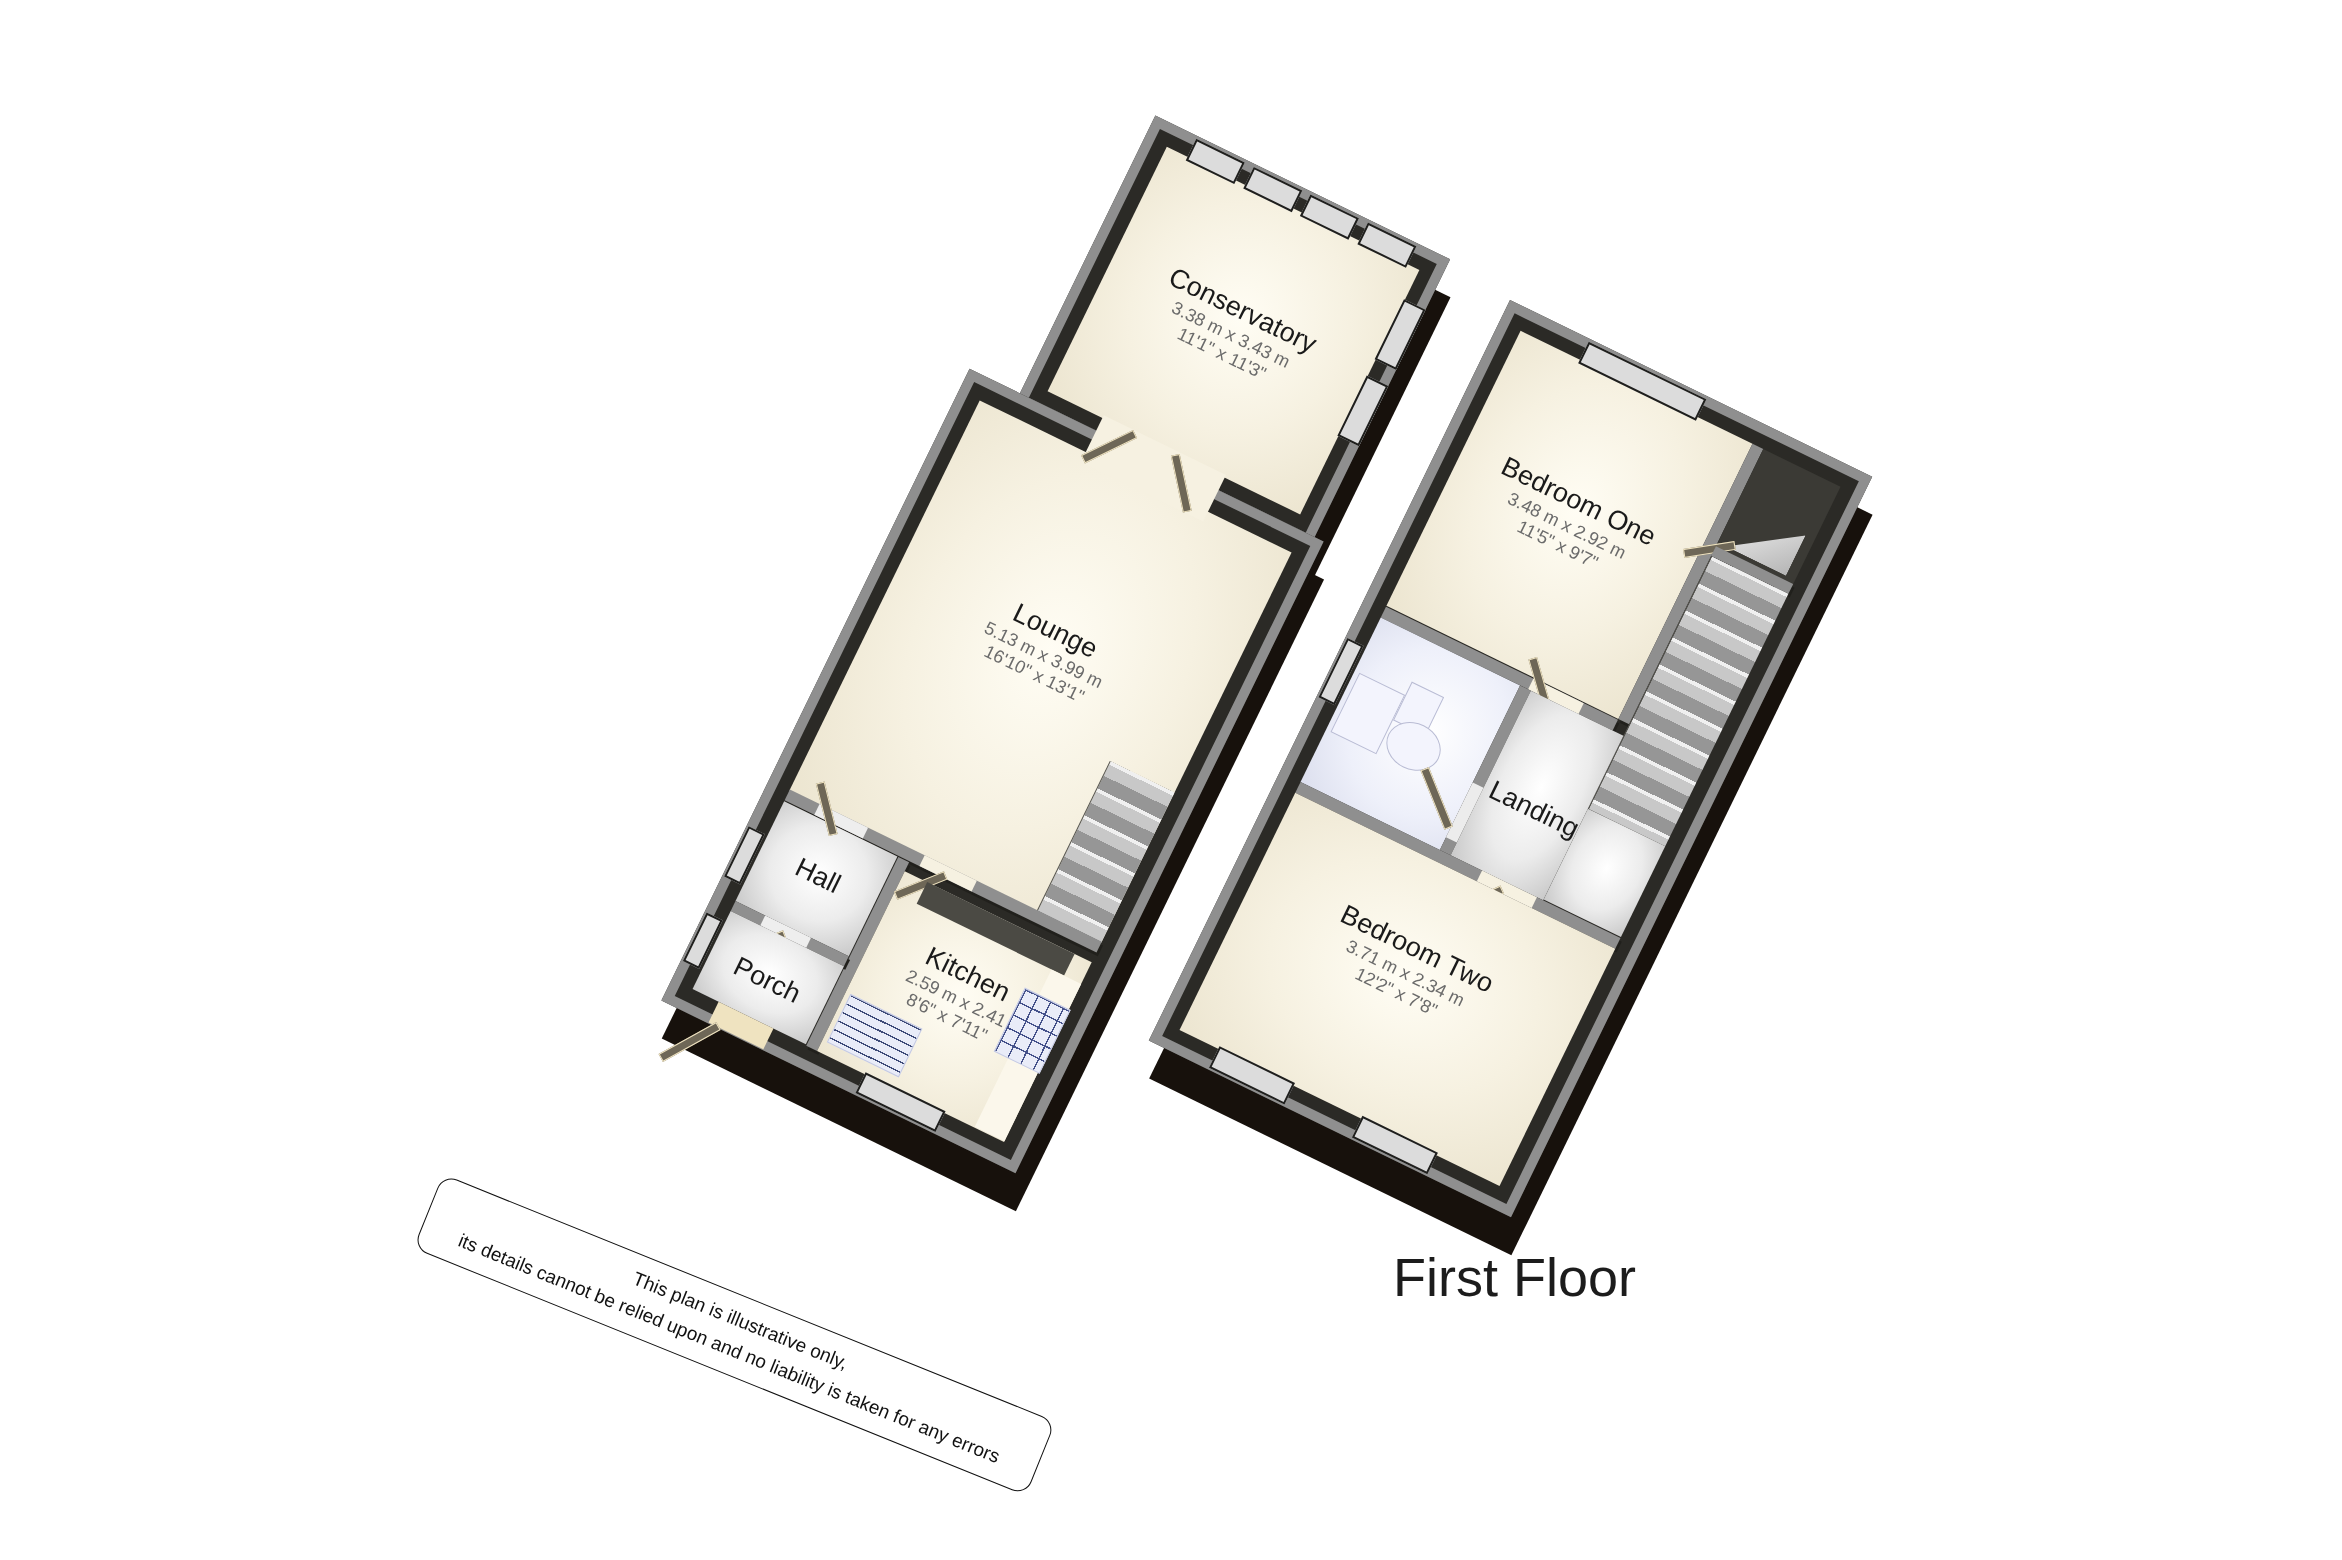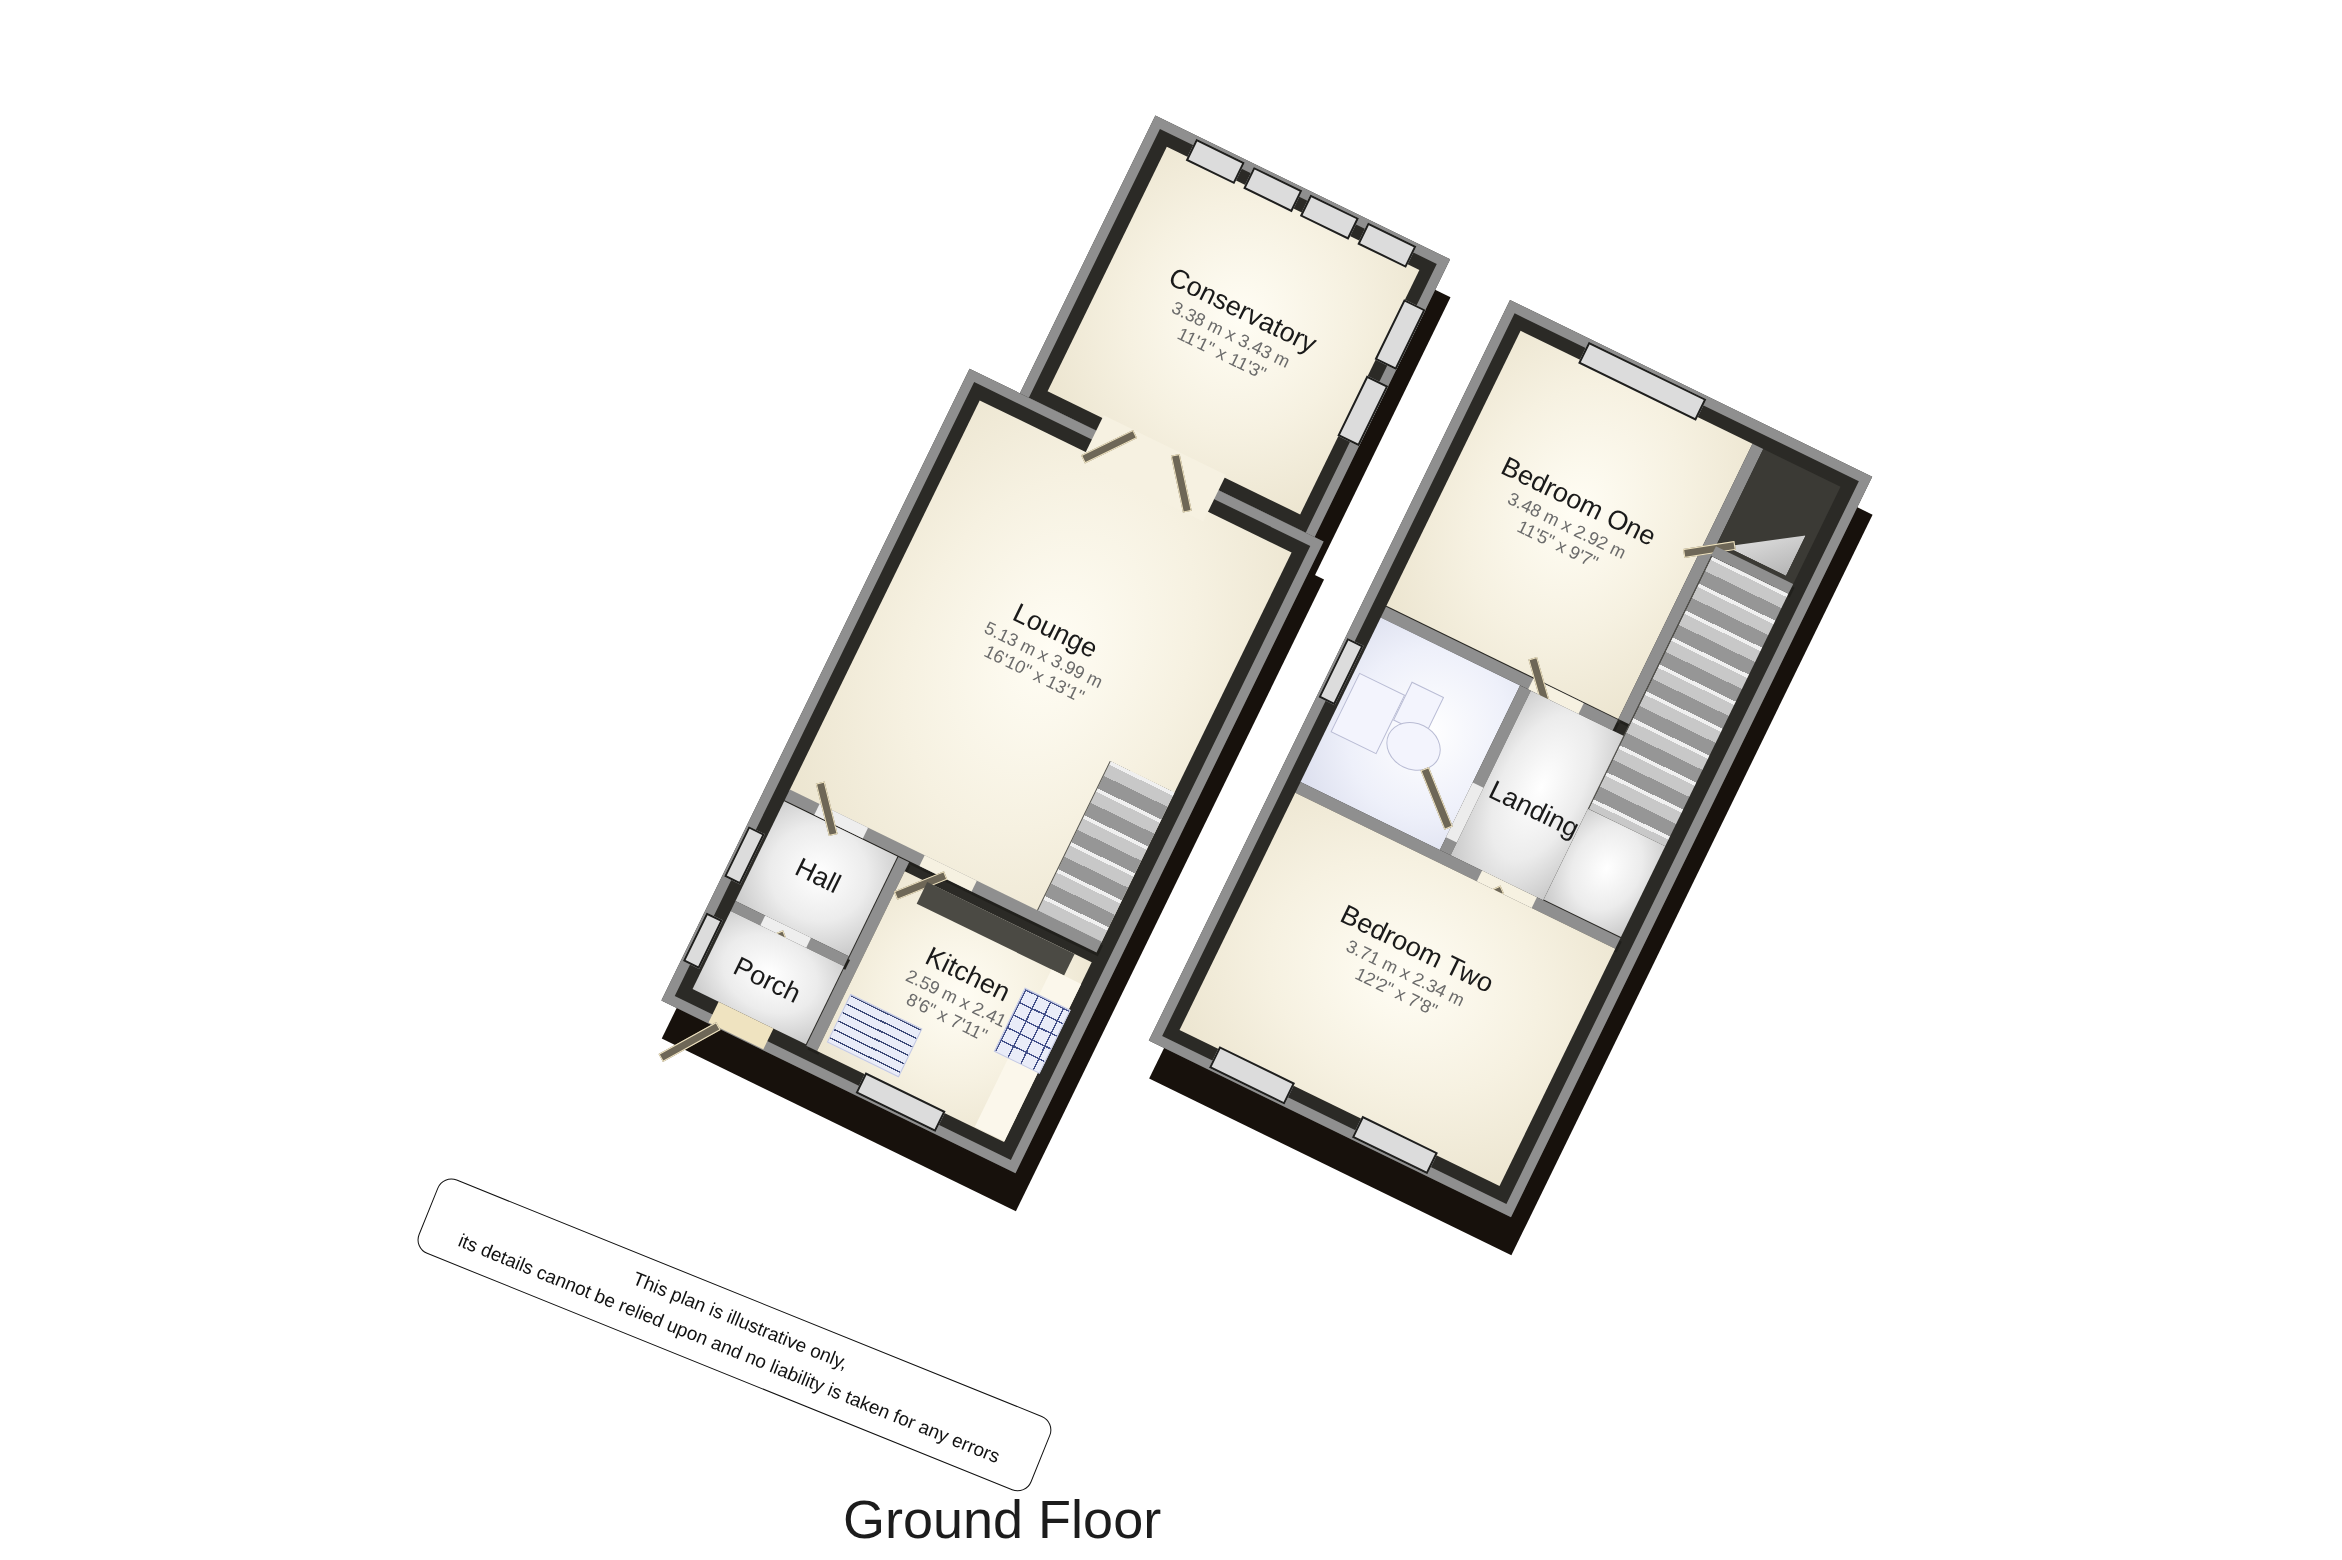--- a/index.html
+++ b/index.html
@@ -174,16 +174,16 @@
       <div class="dm">3.71 m x 2.34 m</div>
       <div class="dm">12'2" x 7'8"</div>
     </div>
   </div>
 
   <div class="disclaimer">
     <div class="l1">This plan is illustrative only,</div>
     <div class="l2">its details cannot be relied upon and no liability is taken for any errors</div>
   </div>
 
-  <div class="caption" style="left:843px;top:1488px;">Ground Floor</div>
+  <div class="caption" style="left:1393px;top:1246px;">First Floor</div>
 
 </div>
 
 
 </body></html>

